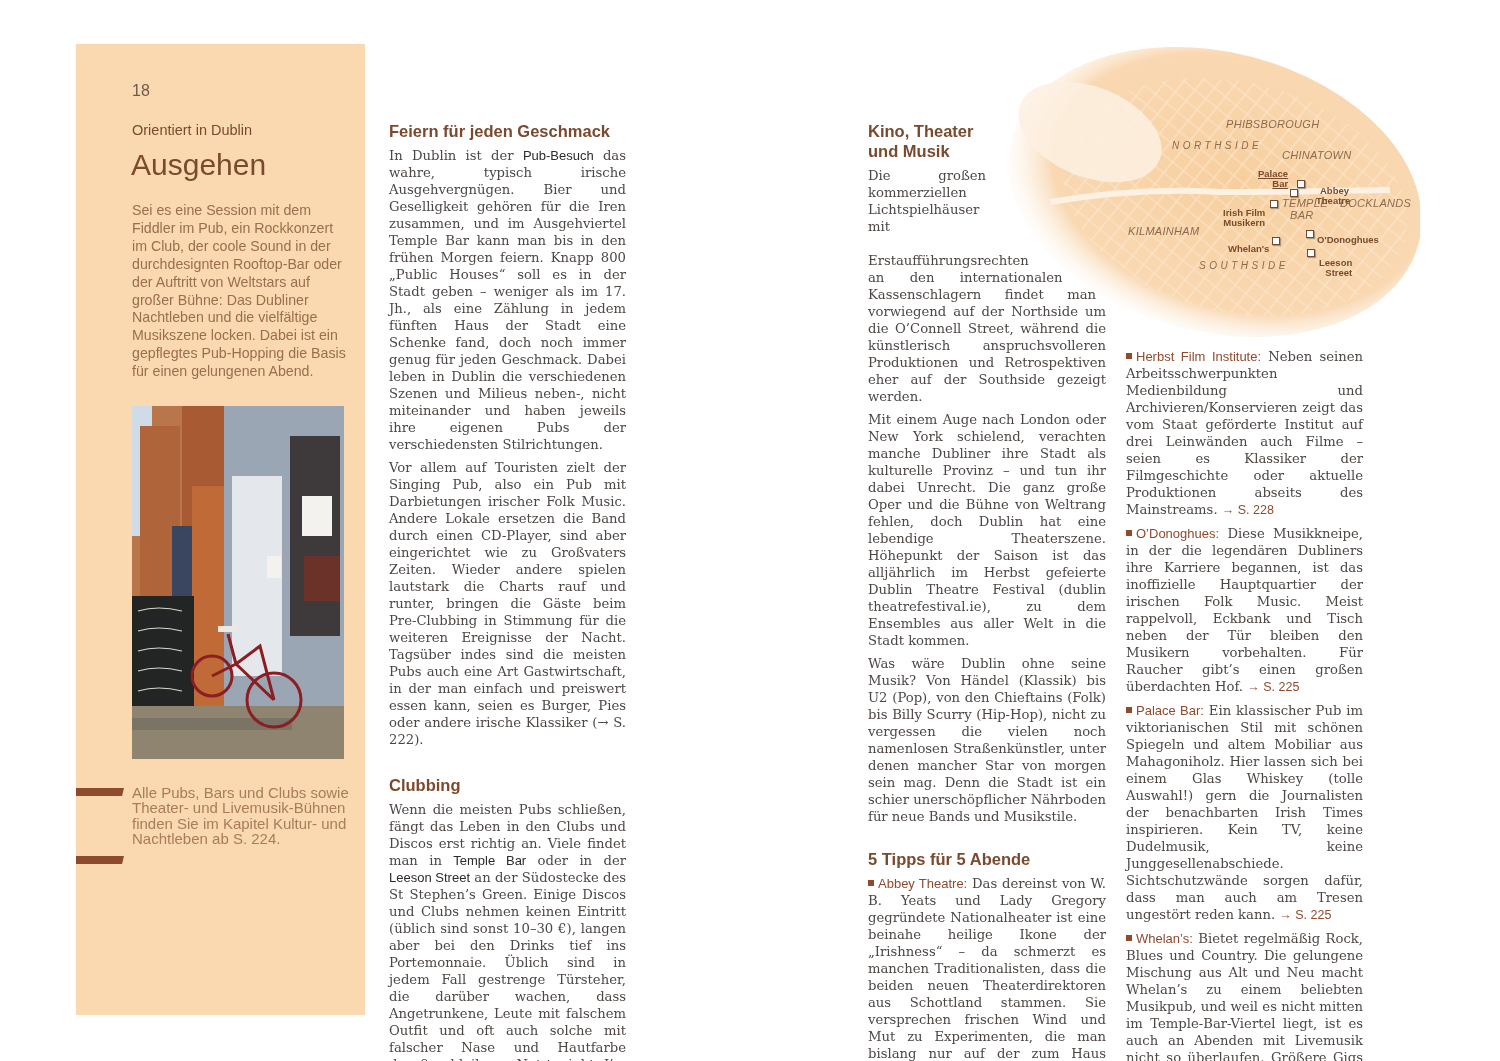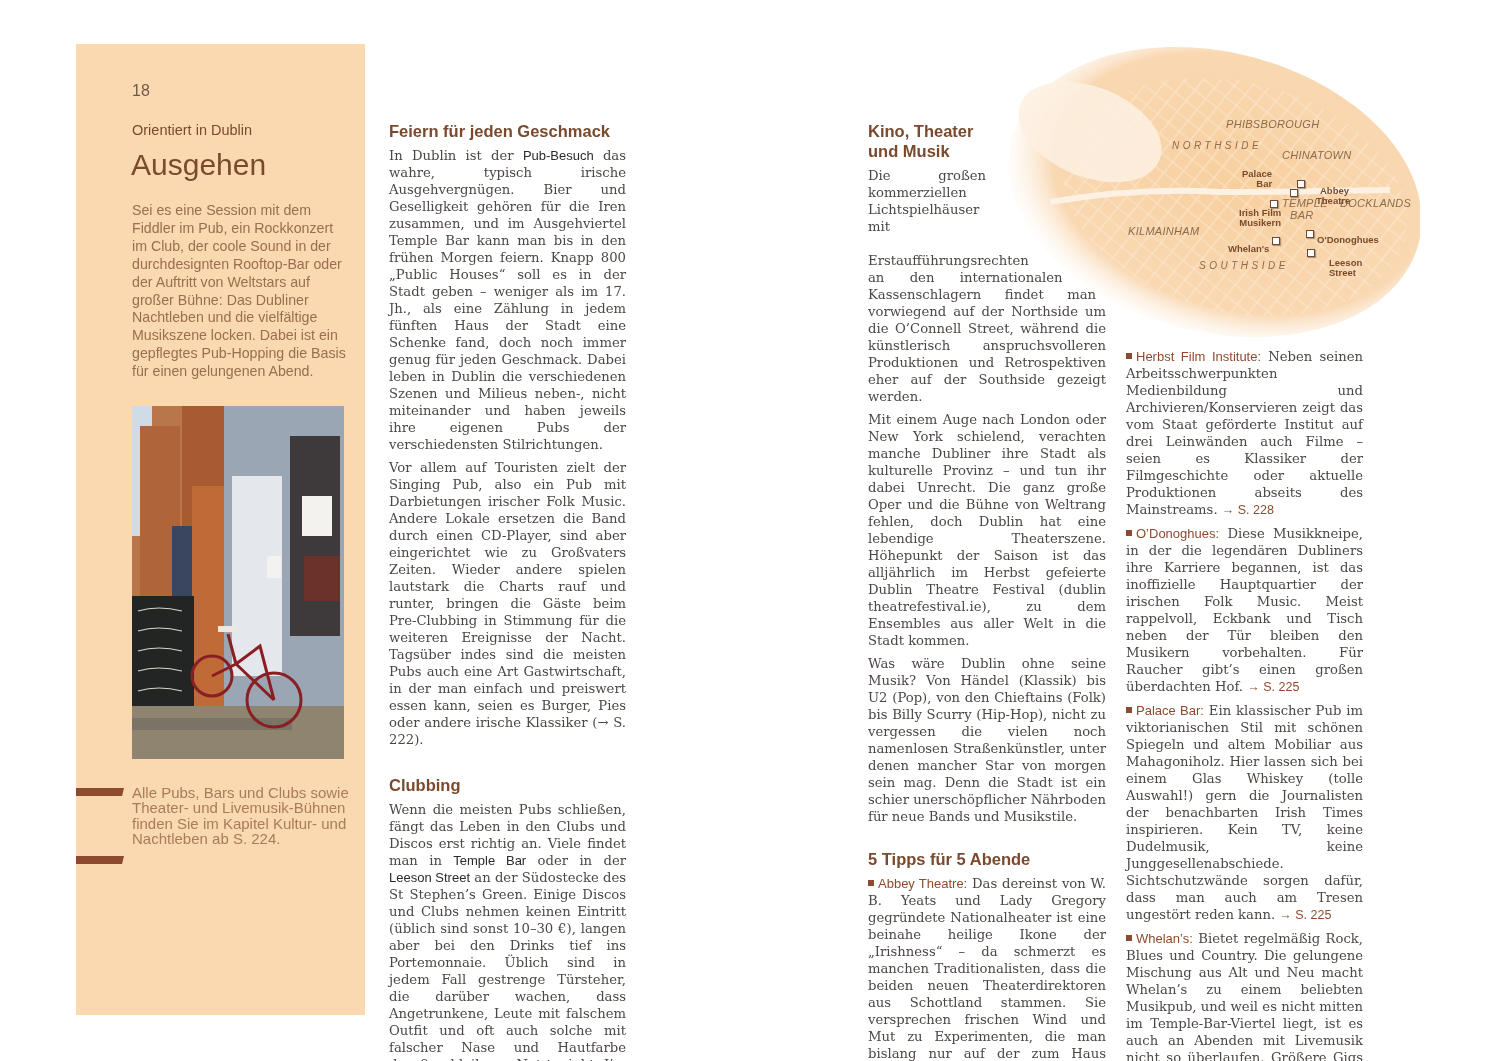--- a/index.html
+++ b/index.html
@@ -138,44 +138,44 @@
   </svg>
   <div class="map-label" style="left:236px; top:76px;">PHIBSBOROUGH</div>
   <div class="map-label map-district" style="left:182px; top:98px;">NORTHSIDE</div>
   <div class="map-label" style="left:292px; top:107px;">CHINATOWN</div>
   <div class="map-label" style="left:292px; top:155px;">TEMPLE</div>
   <div class="map-label" style="left:300px; top:167px;">BAR</div>
   <div class="map-label" style="left:350px; top:155px;">DOCKLANDS</div>
   <div class="map-label" style="left:138px; top:183px;">KILMAINHAM</div>
   <div class="map-label map-district" style="left:209px; top:218px;">SOUTHSIDE</div>
 
-  <div class="map-poi" style="left:252px; top:127px; text-align:right;">
+  <div class="map-poi" style="left:268px; top:127px; text-align:right;text-decoration:underline;">
       <div>Palace</div>
       <div style="text-align:right">Bar</div>
     </div>
   <div class="poi-box" style="left:300px; top:147px;"></div>
   <div class="map-poi" style="left:326px; top:120px;margin-top:24px;">
       <div style="padding-left:4px">Abbey</div>
       <div>Theatre</div>
     </div>
   <div class="poi-box" style="left:307px; top:138px;"></div>
-  <div class="map-poi" style="left:233px; top:166px; text-align:center;margin-left:16px;">
+  <div class="map-poi" style="left:233px; top:166px; text-align:center;">
       <div>Irish Film</div>
       <div>Musikern</div>
     </div>
   <div class="poi-box" style="left:280px; top:158px;"></div>
   <div class="map-poi" style="left:238px; top:202px;">
       <div>Whelan's</div>
     </div>
   <div class="poi-box" style="left:282px; top:195px;"></div>
   <div class="map-poi" style="left:327px; top:193px;">
       <div>O'Donoghues</div>
     </div>
   <div class="poi-box" style="left:316px; top:188px;"></div>
-  <div class="map-poi" style="left:339px; top:216px;">
+  <div class="map-poi" style="left:329px; top:216px;text-align:right;">
       <div>Leeson</div>
       <div>Street</div>
     </div>
   <div class="poi-box" style="left:317px; top:207px;"></div>
 </div>
 
 <div class="col col3">
   <div class="text-wrap-box" style="float:right; width:120px; height:170px; shape-outside: polygon(100% 0, 0 0, 0 40%, 30% 75%, 100% 100%);"></div>
   <h2 class="h2" style="width:115px;">Kino, Theater und Musik</h2>
   <p>Die großen kommerziellen Lichtspielhäuser mit Erstaufführungsrechten an den internationalen Kassenschlagern findet man vorwiegend auf der Northside um die O’Connell Street, während die künstlerisch anspruchsvolleren Produktionen und Retrospektiven eher auf der Southside gezeigt werden.</p>

